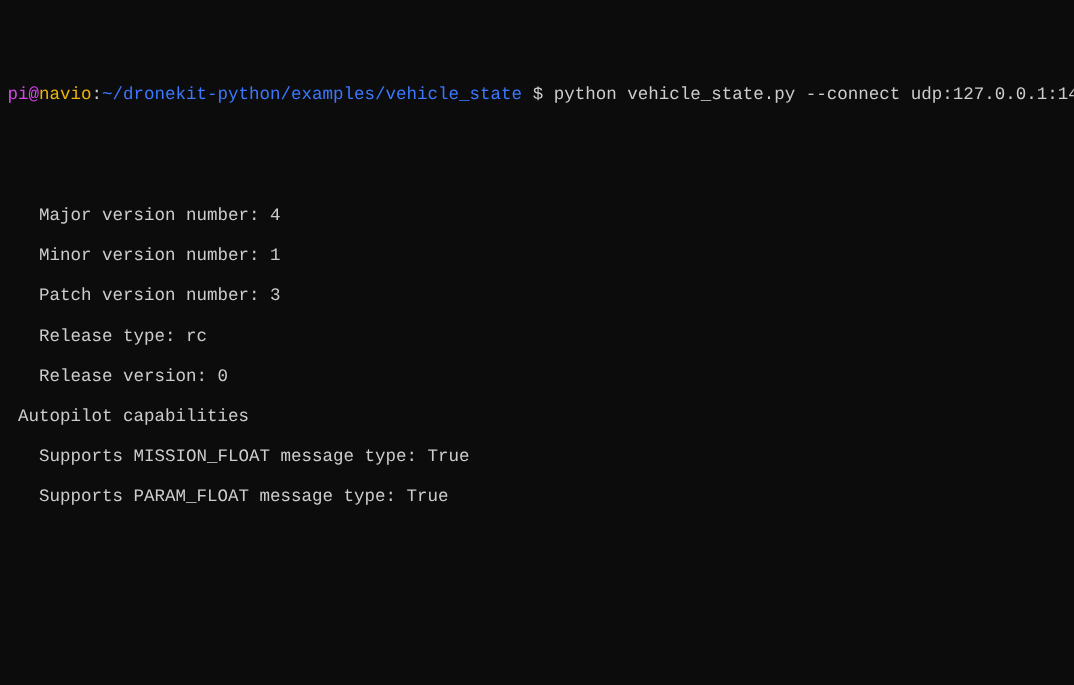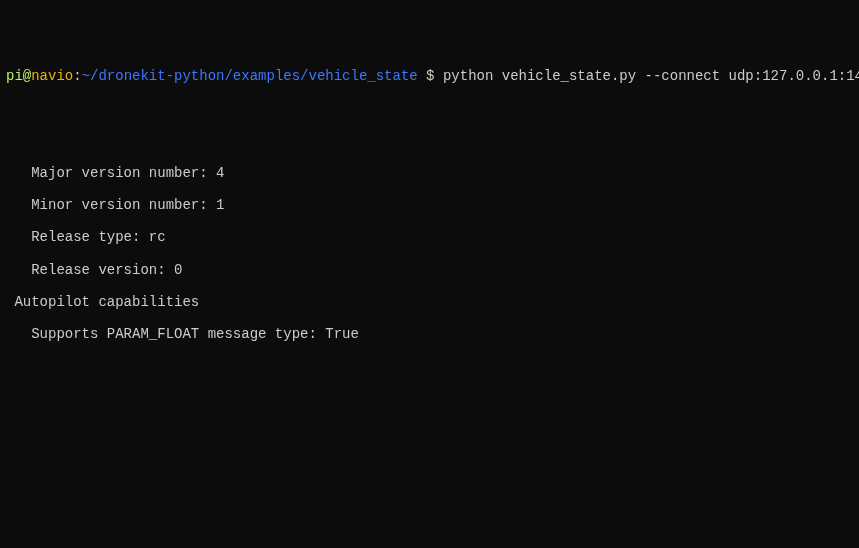--- a/index.html
+++ b/index.html
@@ -8,42 +8,44 @@
       color: #cccccc;
       font-family: 'Consolas', 'Monaco', 'Courier New', monospace;
       font-size: 14px;
       line-height: 1.15;
       padding: 4px 6px;
       white-space: pre;
       width: 859px;
       height: 548px;
       overflow: hidden;
     }
-    .prompt-user { color: #bef264; }
+    .prompt-user { color: #d946ef; }
     .prompt-host { color: #eab308; }
     .prompt-colon { color: #cccccc; }
     .prompt-tilde { color: #3b78ff; }
     .prompt-path { color: #3b78ff; margin-top: 20px; }
     .prompt-dollar { color: #cccccc; }
     .cmd { color: #cccccc; }
     .line { display: block; }
   </style>
 </head>
 <body>
 
 
 
 <div><span class="line"><span class="prompt-user">pi</span><span class="prompt-user">@</span><span class="prompt-host">navio</span><span class="prompt-colon">:</span><span class="prompt-tilde">~</span><span class="prompt-path">/dronekit-python/examples/vehicle_state</span><span class="prompt-dollar"> $ </span><span class="cmd">python vehicle_state.py --connect udp:127.0.0.1:14550</span></span>
 <span class="line"> </span>
 <span class="line"> </span>
 <span class="line">   Major version number: 4</span>
 <span class="line">   Minor version number: 1</span>
+<span class="line">   Patch version number: 3</span>
 <span class="line">   Release type: rc</span>
 <span class="line">   Release version: 0</span>
 <span class="line"> Autopilot capabilities</span>
+<span class="line">   Supports MISSION_FLOAT message type: True</span>
 <span class="line">   Supports PARAM_FLOAT message type: True</span>
 
 
 
 
 
 
 
 
 

